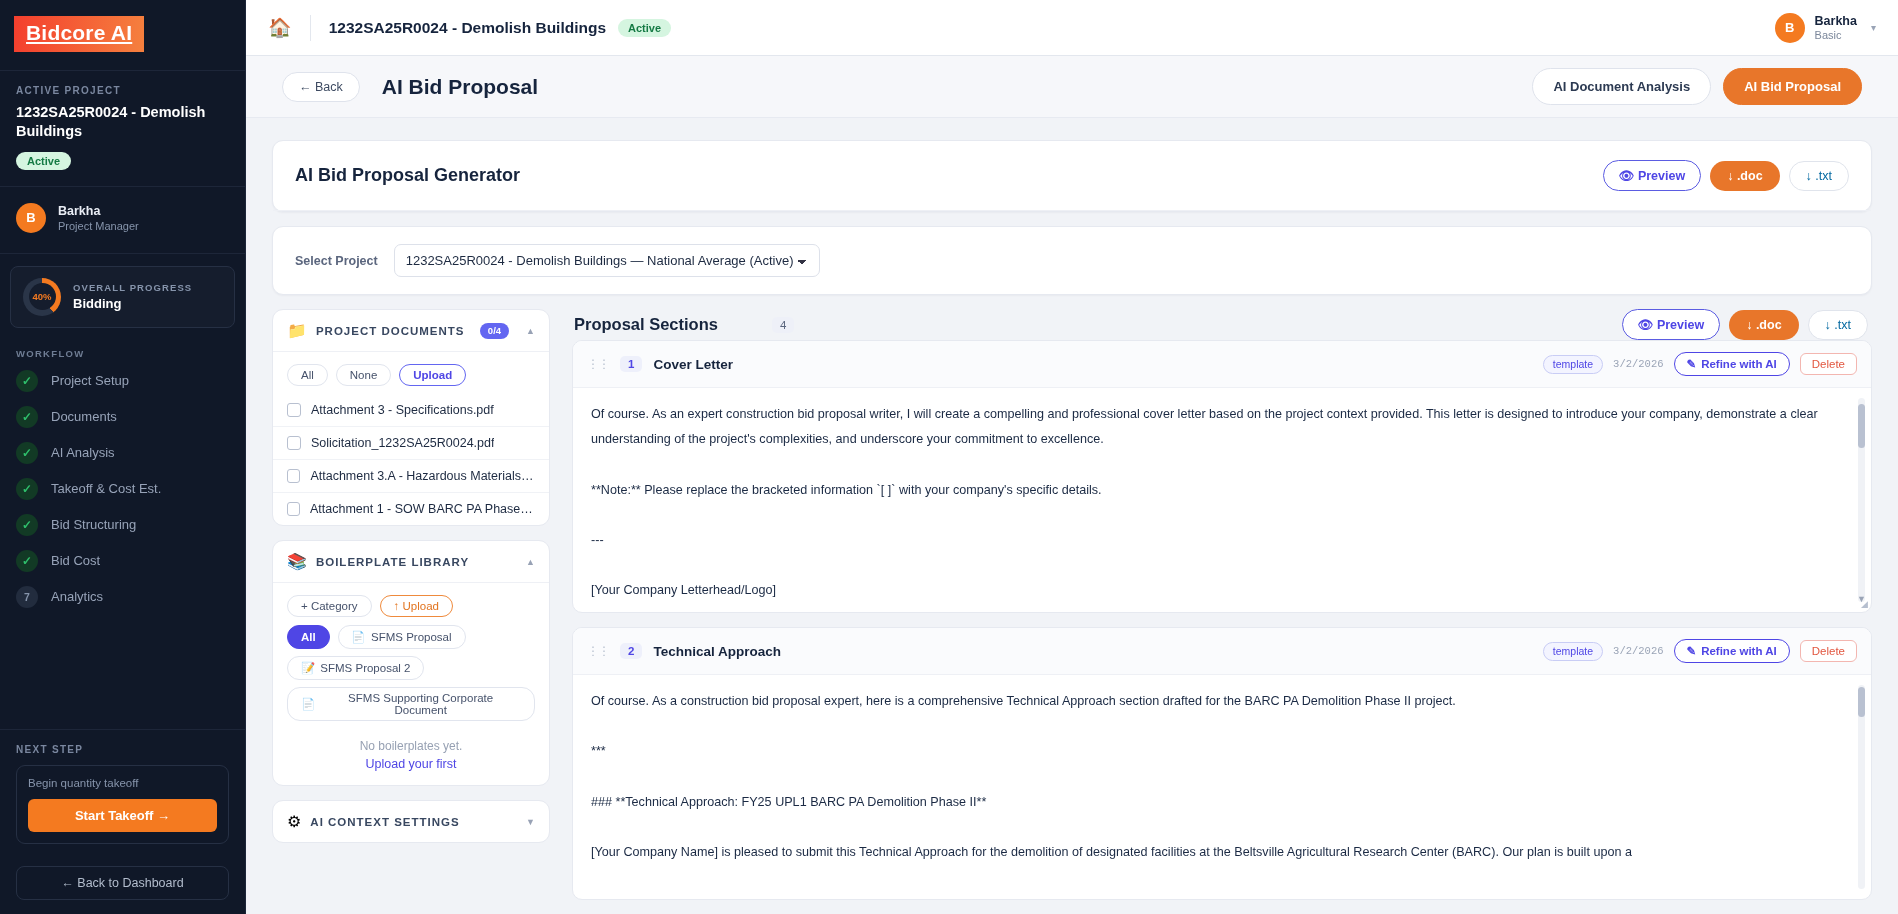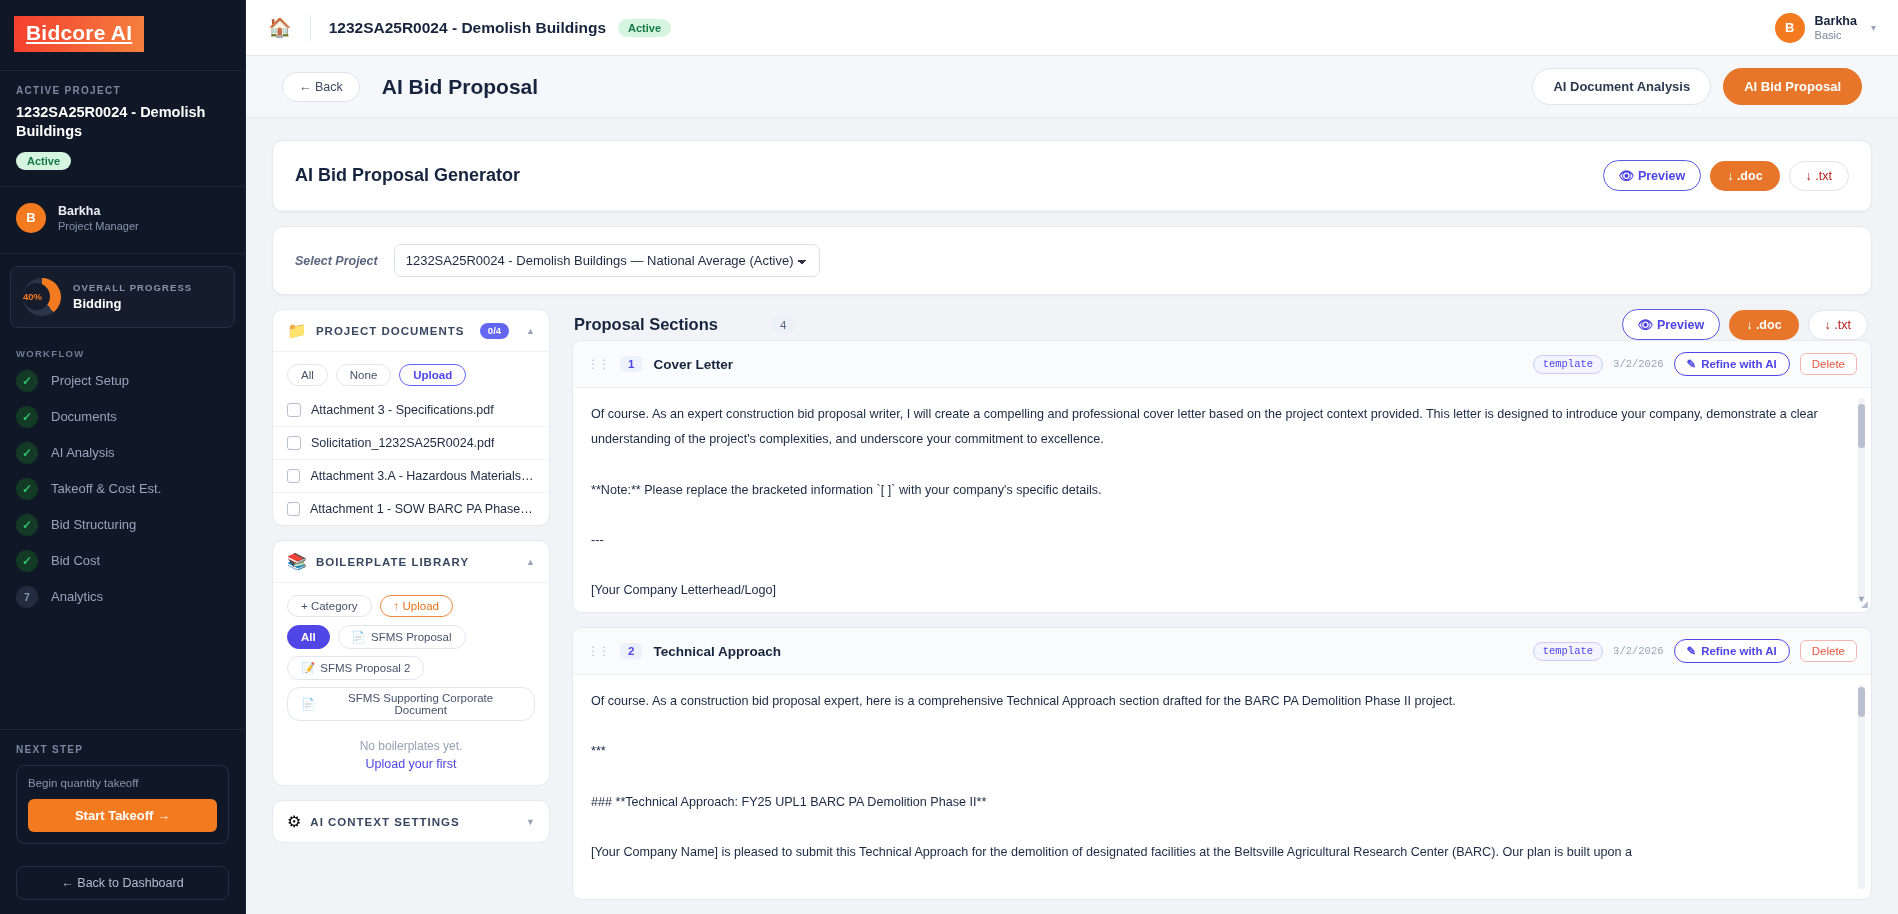--- a/index.html
+++ b/index.html
@@ -49,21 +49,21 @@
   .u-role { color: #8694ab; font-size: 11px; margin-top: 2px; }
 
   .progress-card {
     margin: 12px 10px 6px 10px; padding: 11px 12px;
     border: 1px solid #263044; border-radius: 8px;
     background: #151d2d; display: flex; align-items: center; gap: 12px;
   }
   .donut {
     width: 38px; height: 38px; border-radius: 50%;
     background: conic-gradient(#f47a20 0 40%, #2a3548 40% 100%);
-    display:flex; align-items:center; justify-content:flex-start;
+    display:flex; align-items:center; justify-content:center;
     position: relative;
   }
   .donut::after {
     content:""; position:absolute; width:27px; height:27px;
     border-radius:50%; background:#151d2d;
   }
   .donut span { position: relative; z-index: 2; font-size: 9.5px; color:#f47a20; font-weight:bold; }
   .pg-k { font-size: 9.5px; letter-spacing: 1.1px; color: #8694ab; font-weight: bold; }
   .pg-v { font-size: 13px; color: #fff; font-weight: bold; margin-top: 3px; }
 
@@ -139,26 +139,26 @@
   .pill-row { margin-left: auto; display: flex; gap: 9px; align-items: center; }
   .pv-btn {
     border: 1px solid #5b5ce2; color: #4f46e5; background: #fff;
     border-radius: 16px; font-size: 12.5px; font-weight: bold; padding: 7px 15px; cursor: pointer; font-family: inherit;
   }
   .doc-btn {
     border: none; background: #e8762a; color: #fff;
     border-radius: 16px; font-size: 12.5px; font-weight: bold; padding: 8px 17px; cursor: pointer; font-family: inherit; text-align: center;
   }
   .txt-btn {
-    border: 1px solid #e0e4ec; background: #fff; color: #b91c1c;
+    border: 1px solid #e0e4ec; background: #fff; color: #0369a1;
     border-radius: 16px; font-size: 12.5px; padding: 7px 16px; cursor: pointer; font-family: inherit;
   }
 
   .select-row { padding: 17px 22px; display: flex; align-items: center; gap: 16px; }
-  .sel-label { font-size: 12.5px; font-weight: bold; color: #5b667e; font-style: italic; }
+  .sel-label { font-size: 12.5px; font-weight: bold; color: #5b667e; }
   .sel-box {
     border: 1px solid #dde1ea; border-radius: 7px; background: #fff;
     font-size: 13px; color: #1d2a41; padding: 8px 11px; width: 426px;
     font-family: inherit; appearance: none;
     background-image: linear-gradient(45deg, transparent 50%, #334 50%), linear-gradient(135deg, #334 50%, transparent 50%);
     background-position: calc(100% - 17px) 15px, calc(100% - 12px) 15px;
     background-size: 5px 5px, 5px 5px; background-repeat: no-repeat;
   }
 
   .cols { display: flex; gap: 22px; margin-top: 14px; }
@@ -207,21 +207,21 @@
   }
   .sec-actions { margin-left: auto; display: flex; gap: 9px; align-items: center; }
   .drag-hint { text-align: center; font-size: 11px; color: #98a2b5; margin: 9px 0 10px 0; }
 
   .sec-card { background: #fff; border: 1px solid #e6e9f0; border-radius: 10px; margin-bottom: 14px; overflow: hidden; }
   .sec-bar { display: flex; align-items: center; gap: 11px; padding: 11px 14px; background: #fafbfd; border-bottom: 1px solid #eef0f5; }
   .grip { color: #b6bfcf; font-size: 12px; letter-spacing: -1px; cursor: grab; }
   .num-badge { background: #eef0fb; color: #4f46e5; font-size: 11.5px; font-weight: bold; border-radius: 5px; padding: 2px 8px; }
   .sec-name { font-size: 13.5px; font-weight: bold; color: #16243d; }
   .bar-right { margin-left: auto; display: flex; align-items: center; gap: 10px; }
-  .tmpl-pill { border: 1px solid #c9cdf5; background: #f3f4ff; color: #4f46e5; font-size: 10.5px; border-radius: 10px; padding: 2.5px 9px; font-family: Liberation Mono, monospace; }
+  .tmpl-pill { border: 1px solid #c9cdf5; background: #f3f4ff; color: #4f46e5; font-size: 10.5px; border-radius: 10px; padding: 2.5px 9px; }
   .date-txt { font-size: 10.5px; color: #9aa4b6; font-family: Liberation Mono, monospace; }
   .refine-btn {
     border: 1.5px solid #4f46e5; background: #fff; color: #4f46e5;
     font-size: 11.5px; font-weight: bold; border-radius: 13px; padding: 4px 12px; cursor: pointer; font-family: inherit;
     display: inline-flex; align-items: center; gap: 5px;
   }
   .del-btn {
     border: 1px solid #f3b6b0; background: #fff; color: #e2563f;
     font-size: 11.5px; border-radius: 6px; padding: 4px 11px; cursor: pointer; font-family: inherit;
   }

